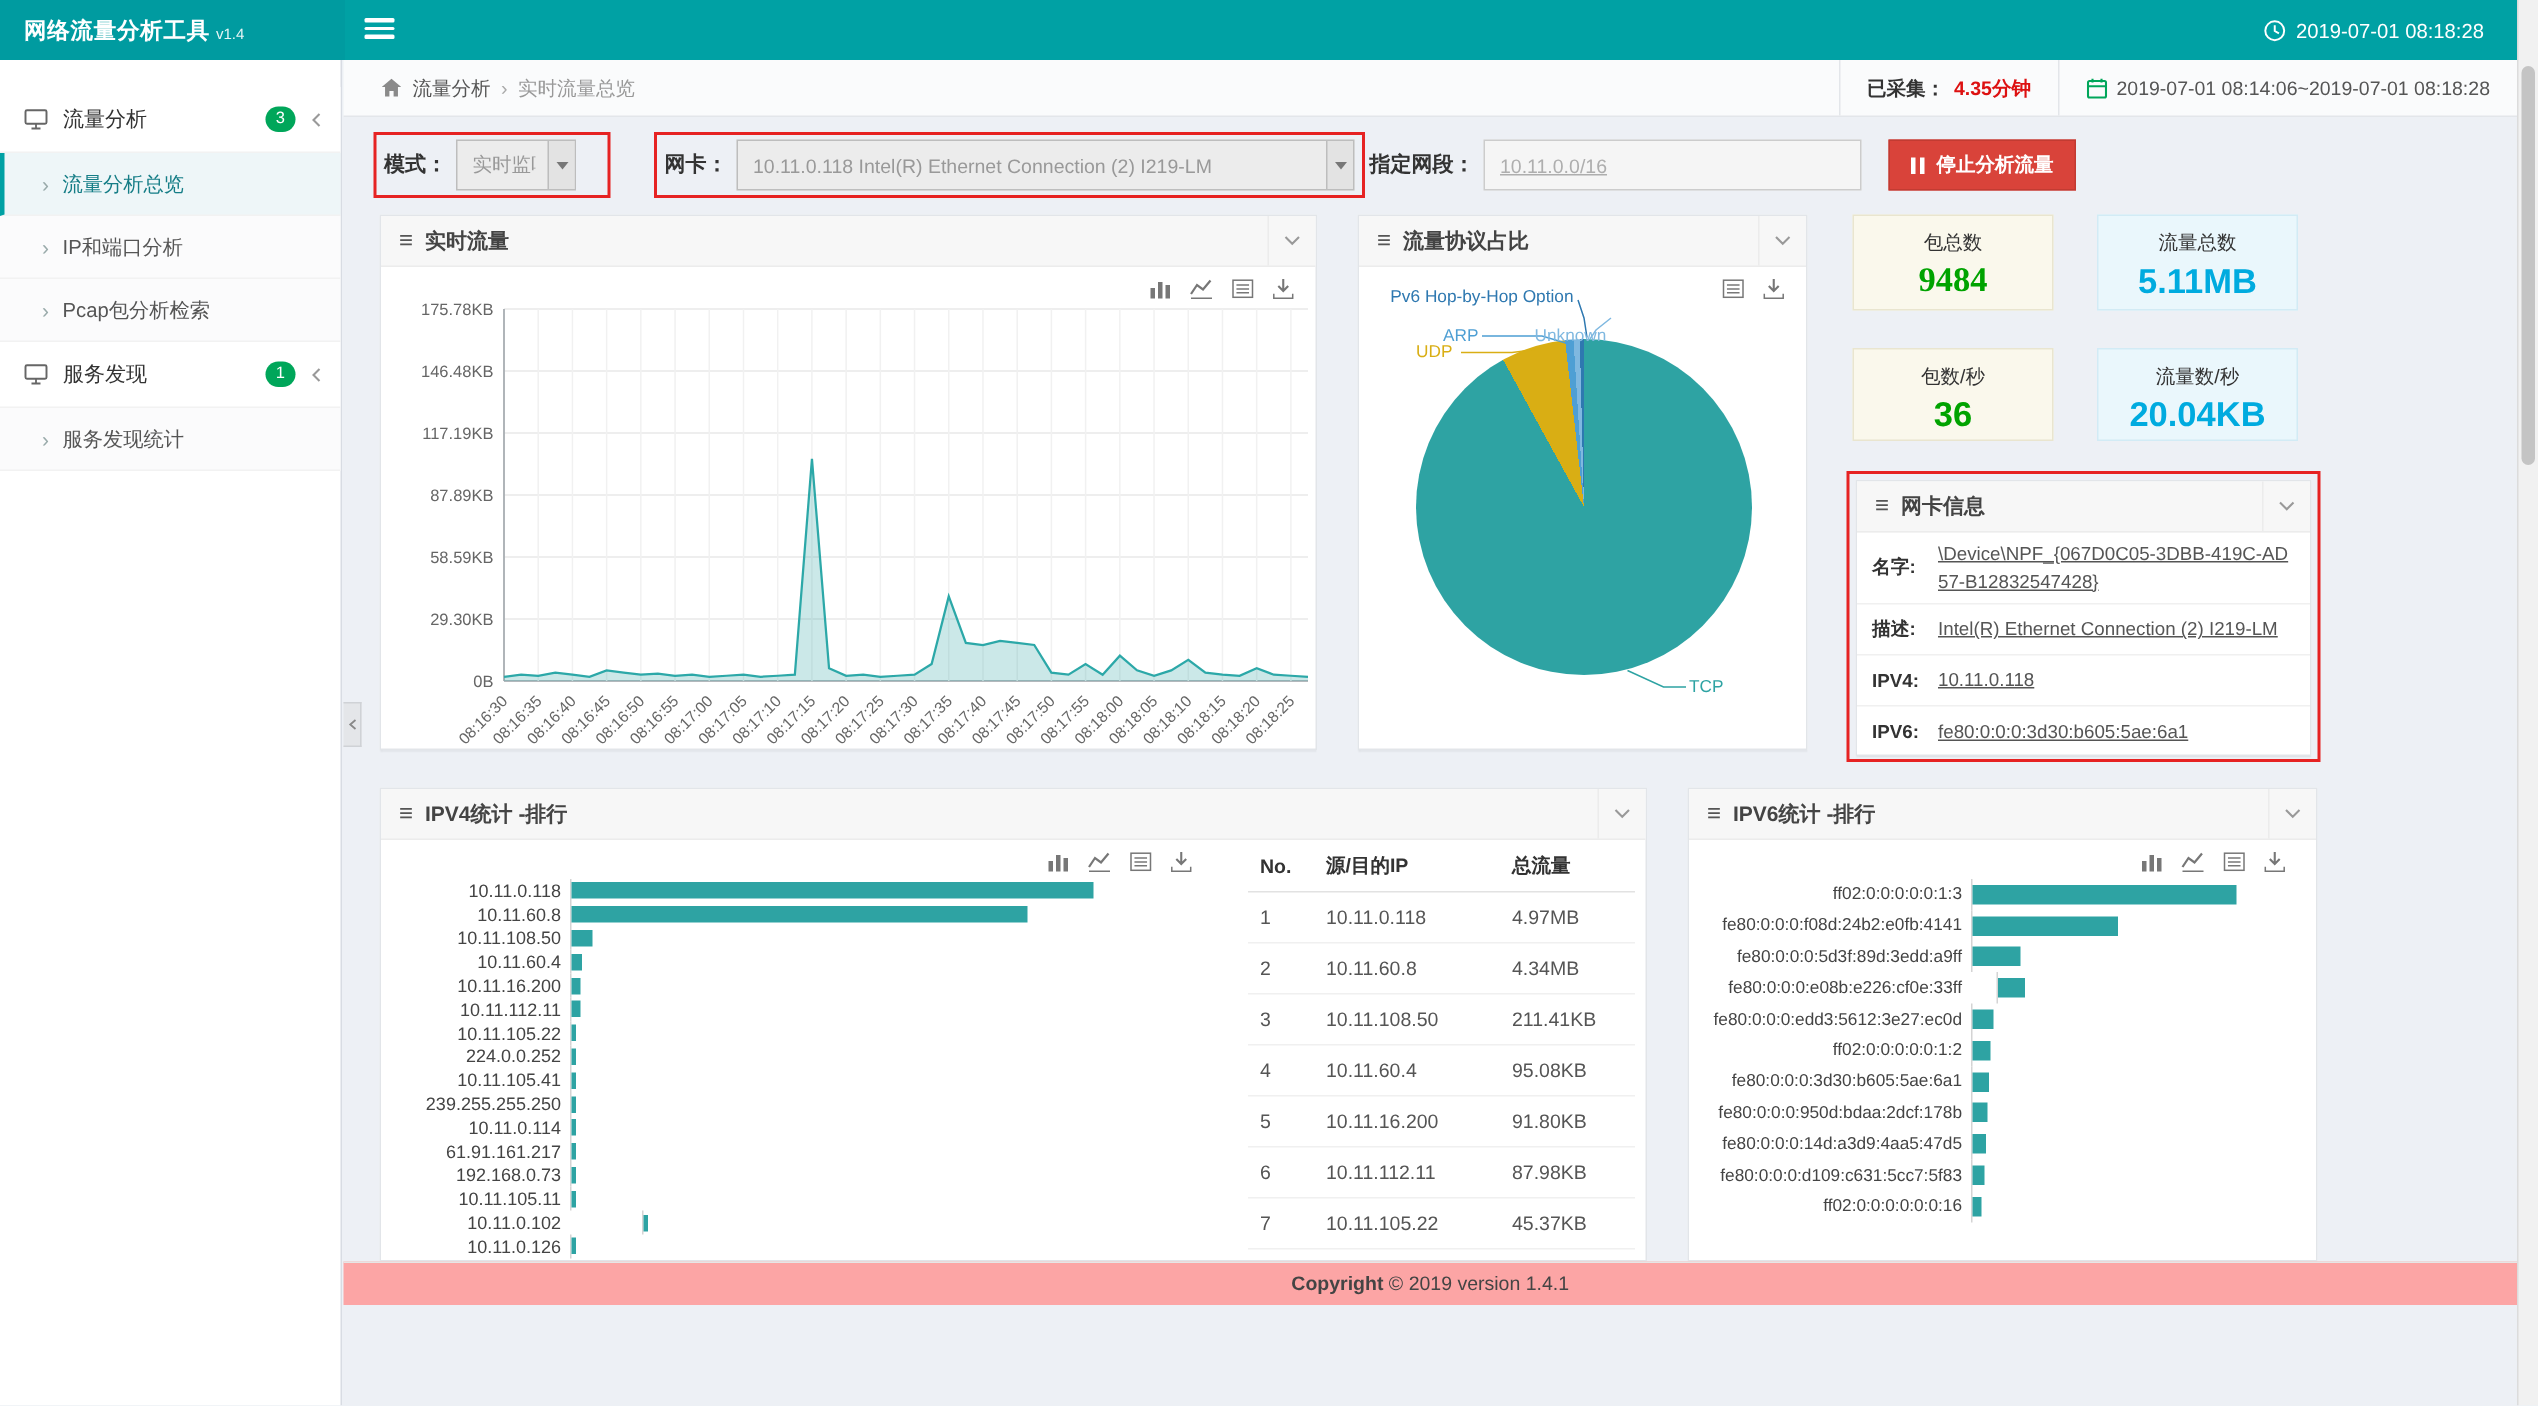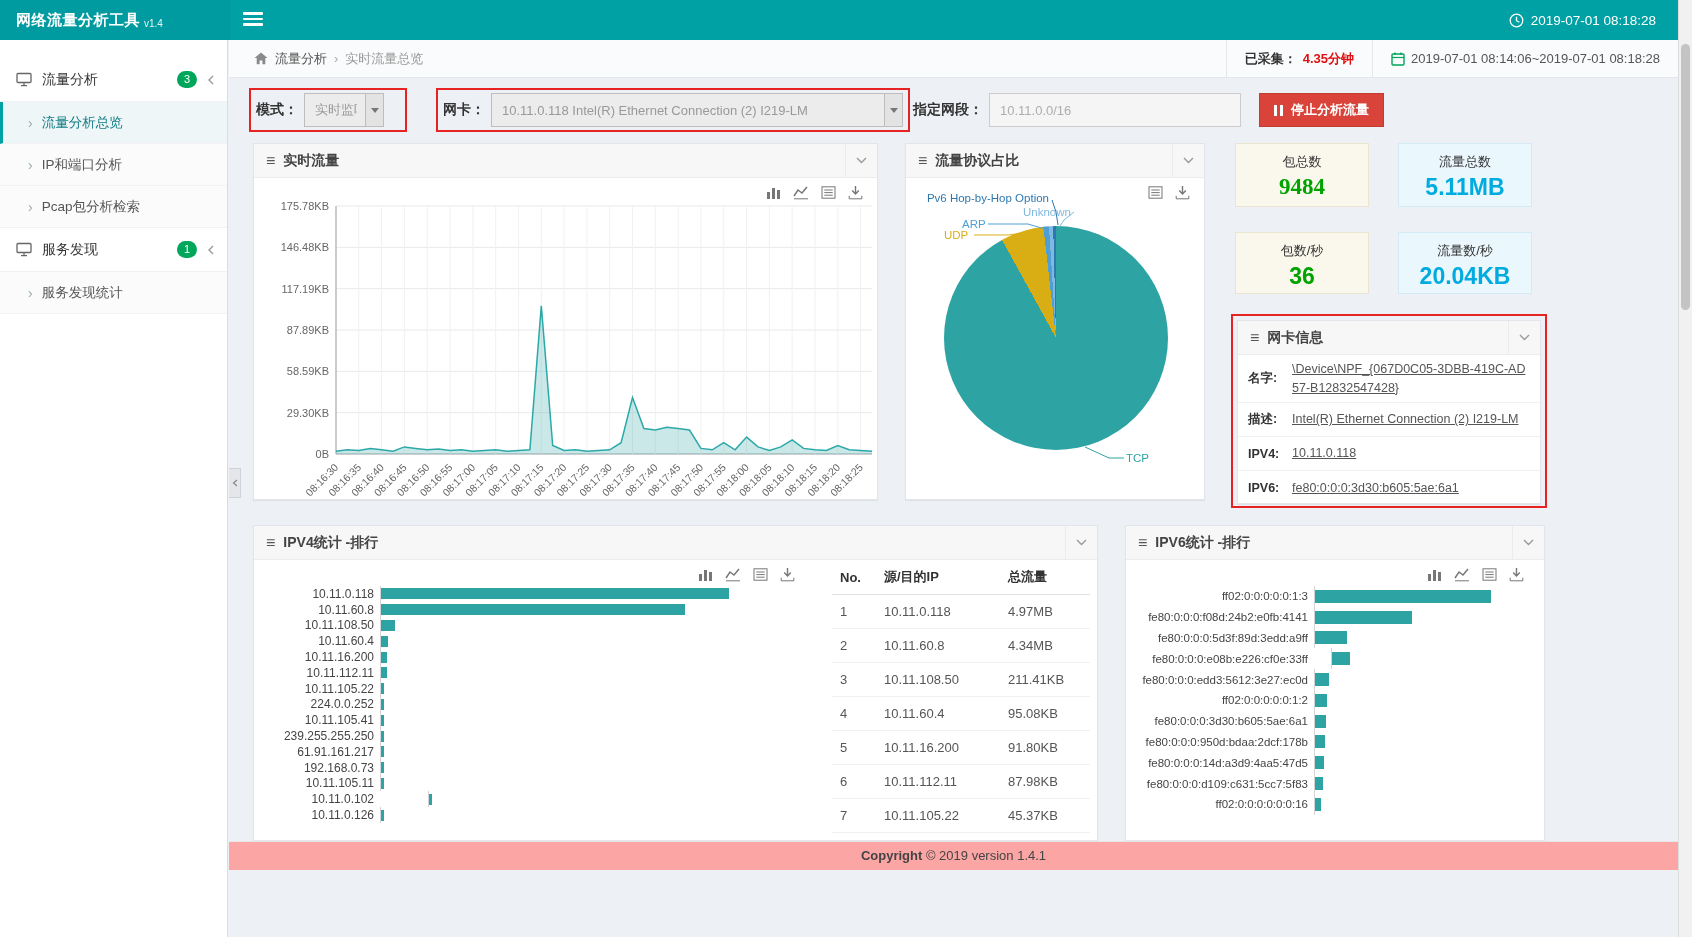--- a/index.html
+++ b/index.html
@@ -210,21 +210,21 @@
   <span class="ctrl-label">网卡：</span>
   <div class="select" style="width:412px;">
     <span class="sel-text">10.11.0.118 Intel(R) Ethernet Connection (2) I219-LM</span>
     <span class="arrow-seg">
         <i class="tri-down"></i>
       </span>
   </div>
 </div>
 <div class="ctrl" style="left:913px;">
   <span class="ctrl-label">指定网段：</span>
-  <div class="text-input" style="width:252px;">10.11.0.0/16</div>
+  <div class="text-input" style="width:252px;text-decoration:underline;">10.11.0.0/16</div>
 </div>
 <div class="stop-btn">
   <span class="pause-icon">
       <i></i>
       <i></i>
     </span>
   <span>停止分析流量</span>
 </div>
 
 <div class="ann" style="left:249px; top:88px; width:158px; height:44px;"></div>
@@ -370,21 +370,21 @@
     </div>
     <div id="pie" class="pie" style="left: 38px; top: 48px; width: 224px; height: 224px; background: conic-gradient(rgb(46, 163, 163) 0%, rgb(46, 163, 163) 92%, rgb(217, 174, 20) 92%, rgb(217, 174, 20) 98.2%, rgb(78, 159, 212) 98.2%, rgb(78, 159, 212) 99%, rgb(127, 184, 224) 99%, rgb(127, 184, 224) 99.6%, rgb(46, 120, 176) 99.6%, rgb(46, 120, 176) 100%);"></div>
     <svg id="pie-lines" width="300" height="322" style="position:absolute; left:0; top:0; pointer-events:none;">
       <polyline points="146,22 150,34 152,47" fill="none" stroke-width="1" stroke="#2E78B0"></polyline>
       <polyline points="168,34 158,42 154,48" fill="none" stroke-width="1" stroke="#7FB8E0"></polyline>
       <polyline points="82,46 122,46 139,51" fill="none" stroke-width="1" stroke="#4E9FD4"></polyline>
       <polyline points="68,57 102,57 117,55" fill="none" stroke-width="1" stroke="#D9AE14"></polyline>
       <polyline points="179,269 203,280 218,280" fill="none" stroke-width="1" stroke="#2EA3A3"></polyline>
     </svg>
     <span class="pie-label" style="right: 155px; top: 14px; color: rgb(46, 120, 176); text-align: center;">Pv6 Hop-by-Hop Option</span>
-    <span class="pie-label" style="left: 117px; top: 28px; color: rgb(127, 184, 224);">Unknown</span>
+    <span class="pie-label" style="left: 117px; top: 40px; color: rgb(127, 184, 224);">Unknown</span>
     <span class="pie-label" style="left: 56px; top: 40px; color: rgb(78, 159, 212);">ARP</span>
     <span class="pie-label" style="left: 38px; top: 51px; color: rgb(217, 174, 20);">UDP</span>
     <span class="pie-label" style="left: 220px; top: 274px; color: rgb(46, 163, 163);">TCP</span>
   </div>
 </div>
 
 <div class="stat-box stat-beige" style="left:1235px; top:143px; width:134px; height:64px;font-family:Liberation Serif, serif;">
   <div class="stat-title">包总数</div>
   <div class="stat-value">9484</div>
 </div>
@@ -521,20 +521,26 @@
           </div>
         </div>
         <div class="hbar-row" style="height: 15.8px;">
           <div class="hbar-label" style="width: 118px; font-size: 12px;">10.11.105.41</div>
           <div class="hbar-track">
             <div class="hbar" style="width: 3px; height: 11px; background: rgb(46, 163, 163);"></div>
           </div>
         </div>
         <div class="hbar-row" style="height: 15.8px;">
           <div class="hbar-label" style="width: 118px; font-size: 12px;">239.255.255.250</div>
+          <div class="hbar-track">
+            <div class="hbar" style="width: 3px; height: 11px; background: rgb(46, 163, 163);"></div>
+          </div>
+        </div>
+        <div class="hbar-row" style="height: 15.8px;">
+          <div class="hbar-label" style="width: 118px; font-size: 12px;">10.11.0.114</div>
           <div class="hbar-track">
             <div class="hbar" style="width: 3px; height: 11px; background: rgb(46, 163, 163);"></div>
           </div>
         </div>
         <div class="hbar-row" style="height: 15.8px;">
           <div class="hbar-label" style="width: 118px; font-size: 12px;">61.91.161.217</div>
           <div class="hbar-track">
             <div class="hbar" style="width: 3px; height: 11px; background: rgb(46, 163, 163);"></div>
           </div>
         </div>

